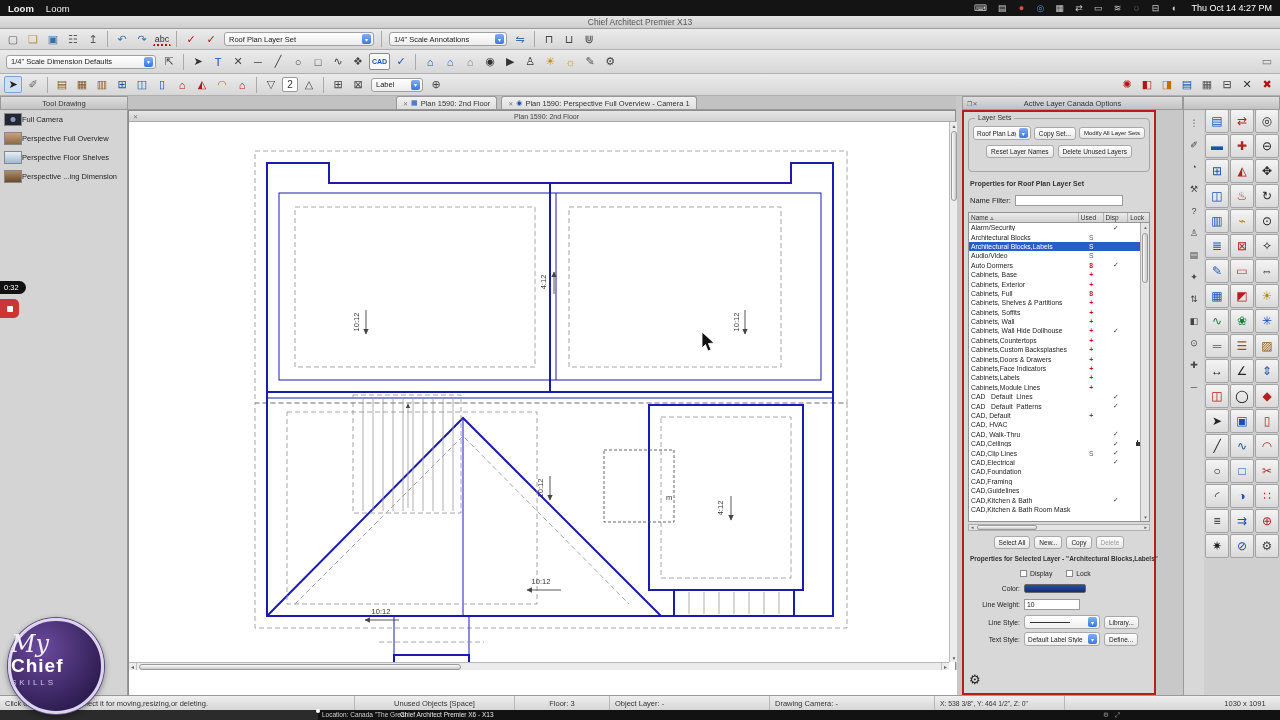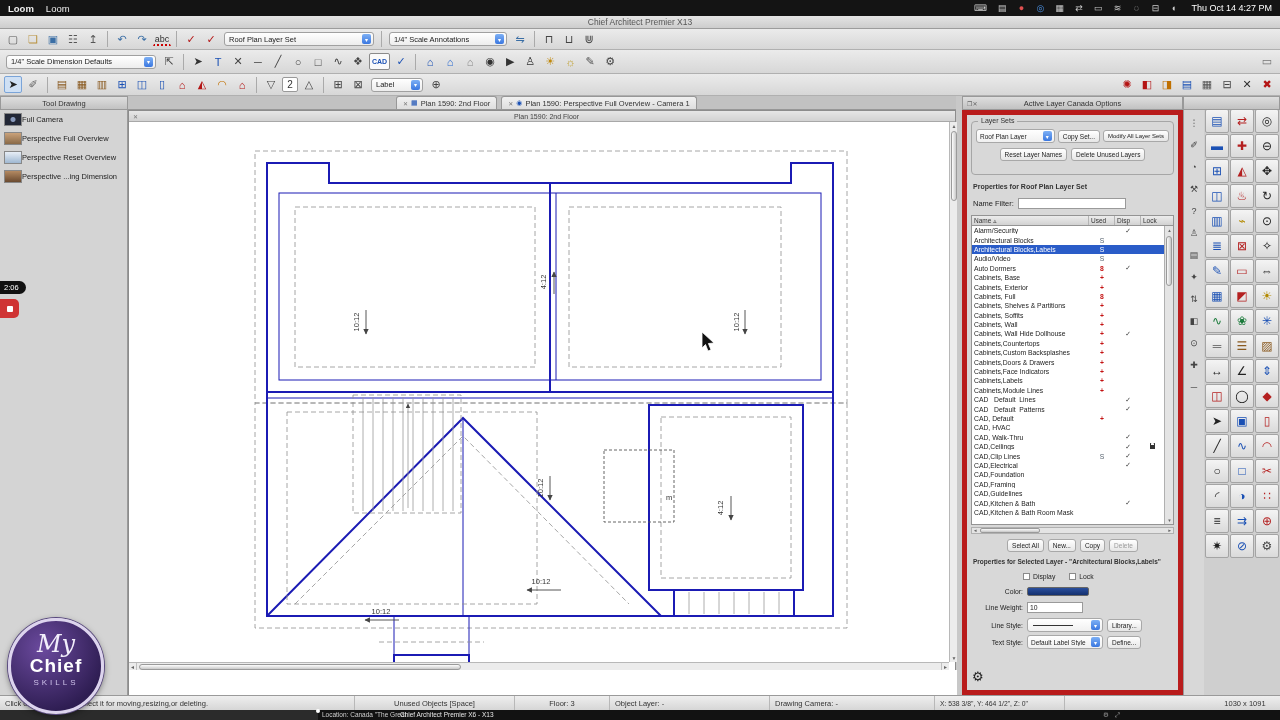--- a/index.html
+++ b/index.html
@@ -67,21 +67,21 @@
 .canvas-foot{position:absolute;left:0;top:559px;width:828px;height:25px;background:#fff}
 
 .w2{stroke:#1b1bb4;stroke-width:2;fill:none}
 .w1{stroke:#1b1bb4;stroke-width:1;fill:none}
 .dash{stroke:#8f8f8f;stroke-width:0.8;fill:none;stroke-dasharray:5 3}
 .dashd{stroke:#555;stroke-width:0.9;fill:none;stroke-dasharray:3 2}
 .g1{stroke:#9a9a9a;stroke-width:0.8;fill:none}
 .arrow{stroke:#444;stroke-width:0.9;fill:none}
 .pitch{font-family:"Liberation Sans",sans-serif;font-size:7.5px;fill:#333;text-anchor:middle}
 
-.panel{position:absolute;left:962px;top:110px;width:221px;bottom:25px;background:#d8d8d8;border:5px solid #b91c1c;font-size:7.5px;z-index:5}
+.panel{position:absolute;left:962px;top:110px;width:194px;bottom:25px;background:#d8d8d8;border:2px solid #b91c1c;font-size:7.5px;z-index:5}
 .groupbox{position:absolute;left:4px;right:4px;top:6px;height:54px;border:1px solid #a6a6a6;border-radius:4px}
 .gb-legend{position:absolute;top:-5px;left:6px;background:#d8d8d8;padding:0 3px;font-size:7px;color:#333}
 .gb-row{display:flex;gap:3px;align-items:center;padding:7px 4px 0 4px}
 .gb-row2{display:flex;gap:4px;align-items:center;padding:5px 4px 0 4px;justify-content:center}
 .macbtn{background:linear-gradient(#ffffff,#e6e6e6);border:1px solid #a8a8a8;border-radius:3px;font-size:6.5px;color:#222;padding:2px 4px;white-space:nowrap;text-align:center}
 .macbtn.dis{color:#9a9a9a}
 .macdrop{background:linear-gradient(#fff,#f0f0f0);border:1px solid #a8a8a8;border-radius:3px;display:flex;align-items:center;font-size:6.5px;padding:1px 2px 1px 3px;white-space:nowrap;overflow:hidden}
 .sec-label{position:absolute;left:6px;font-size:7px;font-weight:bold;color:#333;white-space:nowrap}
 .nf-row{position:absolute;left:6px;top:83px;display:flex;align-items:center;gap:4px}
 .nf-input{width:108px;height:11px;background:#fff;border:1px solid #9a9a9a}
@@ -124,21 +124,21 @@
 .sseg.c{justify-content:center}
 
 .videobar{position:absolute;left:0;right:0;top:710px;height:10px;background:#121212;z-index:20}
 .vb-played{position:absolute;left:0;top:0;width:318px;height:100%;background:#2b2b2b}
 .vb-knob{position:absolute;left:316px;top:-1px;width:4px;height:4px;background:#fff;border-radius:50%}
 .vb-cap{position:absolute;top:1px;font-size:6.5px;color:#cfcfcf;white-space:nowrap}
 .vb-cap1{left:322px}
 .vb-cap2{left:400px;color:#e8e8e8}
 .vb-icons{position:absolute;right:160px;top:1px;font-size:6.5px;color:#9a9a9a;display:flex;gap:6px}
 
-.logo{position:absolute;left:8px;top:618px;width:96px;height:96px;border-radius:50%;background:radial-gradient(circle at 35% 30%,#6b4a9e,#2e1d52 75%);border:3px solid #ddd4ee;box-shadow:0 0 0 1px #5a4a80,0 2px 6px rgba(0,0,0,.5);z-index:50;text-align:center;color:#fff}
+.logo{position:absolute;left:8px;top:618px;width:96px;height:96px;border-radius:50%;background:radial-gradient(circle at 35% 30%,#6b4a9e,#2e1d52 75%);border:3px solid #ddd4ee;box-shadow:0 0 0 1px #5a4a80,0 2px 6px rgba(0,0,0,.5);z-index:50;color:#fff}
 .logo-my{font-family:"DejaVu Serif",serif;font-style:italic;font-size:24px;line-height:26px;margin-top:10px;color:#f2eefb}
 .logo-chief{font-size:19px;font-weight:bold;line-height:18px;letter-spacing:1px;color:#fff}
 .logo-skills{font-size:8px;letter-spacing:3px;color:#cfc3ea;margin-top:3px}
 </style>
 </head>
 <body>
 
 <div class="menubar">
   <span class="mb-app">Loom</span>
   <span>Loom</span>
@@ -283,30 +283,30 @@
       <div class="pal-item">
         <div class="pal-thumb th-cam"></div>
         <span>Full Camera</span>
       </div>
       <div class="pal-item">
         <div class="pal-thumb th-render1"></div>
         <span>Perspective Full Overview</span>
       </div>
       <div class="pal-item">
         <div class="pal-thumb th-render2"></div>
-        <span>Perspective Reset Overview</span>
+        <span>Perspective Floor Shelves</span>
       </div>
       <div class="pal-item">
         <div class="pal-thumb th-render3"></div>
         <span>Perspective ...ing Dimension</span>
       </div>
     </div>
 </div>
 
-<div class="loom-timer">2:06</div>
+<div class="loom-timer">0:32</div>
 <div class="loom-stop">
     <div class="sq"></div>
   </div>
 
 <div class="canvas">
   <div class="canvas-title">
     <span class="ct-close">✕</span>
     <span class="ct-label">Plan 1590: 2nd Floor</span>
   </div>
 

